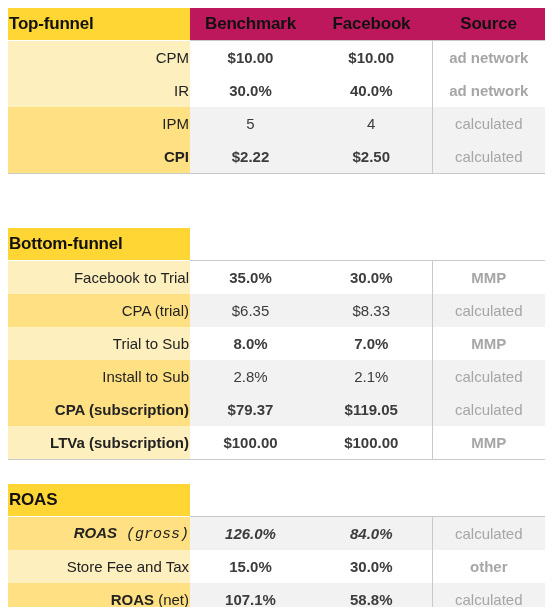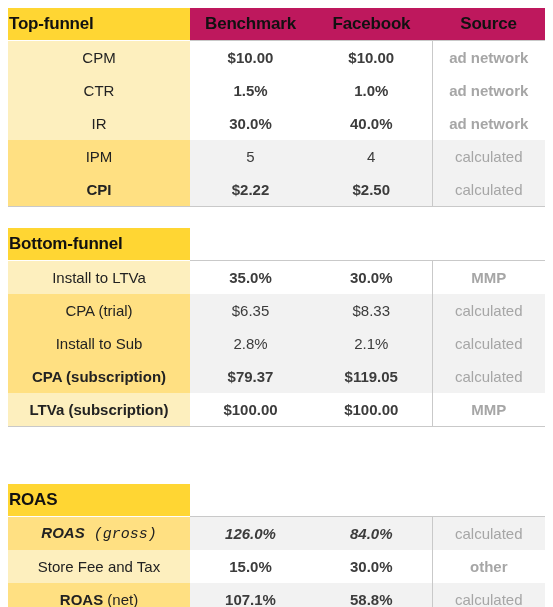--- a/index.html
+++ b/index.html
@@ -72,21 +72,21 @@
   }
 
   
   tr.data-row td {
     height: 31px;
     vertical-align: middle;
     font-size: 15px;
     border: none;
   }
   td.label {
-    text-align: center;
+    text-align: right;
     color: #222222;
     margin-left: 42px;
   }
   td.num {
     text-align: center;
     color: #3c3c3c;
   }
   td.src {
     text-align: center;
     color: #a6a6a6;
@@ -152,26 +152,20 @@
             <td></td>
         </tr>
 
         <tr class="data-row">
           <td class="label tint-light">CPM</td>
           <td class="num bg-white">$10.00</td>
           <td class="num bg-white">$10.00</td>
           <td class="src bg-white">ad network</td>
         </tr>
         <tr class="data-row">
-          <td class="label tint-light">CTR</td>
-          <td class="num bg-white">1.5%</td>
-          <td class="num bg-white">1.0%</td>
-          <td class="src bg-white">ad network</td>
-        </tr>
-        <tr class="data-row">
           <td class="label tint-light">IR</td>
           <td class="num bg-white">30.0%</td>
           <td class="num bg-white">40.0%</td>
           <td class="src bg-white">ad network</td>
         </tr>
         <tr class="data-row">
           <td class="label tint-deep">IPM</td>
           <td class="num bg-gray">5</td>
           <td class="num bg-gray">4</td>
           <td class="src bg-gray">calculated</td>
@@ -208,30 +202,36 @@
           <td class="section-blank"></td>
         </tr>
         <tr class="toprule-row">
           <td class="rule-none"></td>
             <td></td>
             <td></td>
             <td></td>
         </tr>
 
         <tr class="data-row">
-          <td class="label tint-light">Install to LTVa</td>
+          <td class="label tint-light">Facebook to Trial</td>
           <td class="num bg-white">35.0%</td>
           <td class="num bg-white">30.0%</td>
           <td class="src bg-white">MMP</td>
         </tr>
         <tr class="data-row">
           <td class="label tint-deep">CPA (trial)</td>
           <td class="num bg-gray">$6.35</td>
           <td class="num bg-gray">$8.33</td>
           <td class="src bg-gray">calculated</td>
+        </tr>
+        <tr class="data-row">
+          <td class="label tint-light">Trial to Sub</td>
+          <td class="num bg-white">8.0%</td>
+          <td class="num bg-white">7.0%</td>
+          <td class="src bg-white">MMP</td>
         </tr>
         <tr class="data-row">
           <td class="label tint-deep">Install to Sub</td>
           <td class="num bg-gray">2.8%</td>
           <td class="num bg-gray">2.1%</td>
           <td class="src bg-gray">calculated</td>
         </tr>
         <tr class="data-row">
           <td class="label tint-deep bold">CPA (subscription)</td>
           <td class="num bg-gray bold">$79.37</td>

